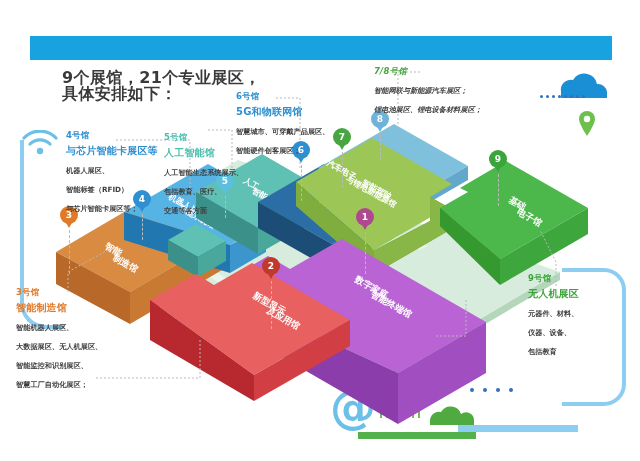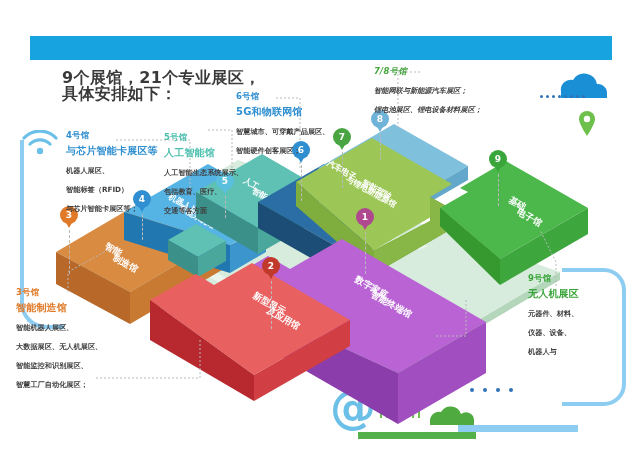--- a/index.html
+++ b/index.html
@@ -325,17 +325,17 @@
 智能监控和识别展区、
 智慧工厂自动化展区；</div>
   </div>
 
 
   <div class="callout c9">
     <div class="hall-no">9号馆</div>
     <div class="hall-title">无人机展区</div>
     <div class="hall-desc" style="white-space:pre-line">元器件、材料、
 仪器、设备、
-机器人与</div>
+包括教育</div>
   </div>
 
 
 </div>
 
 </body></html>

